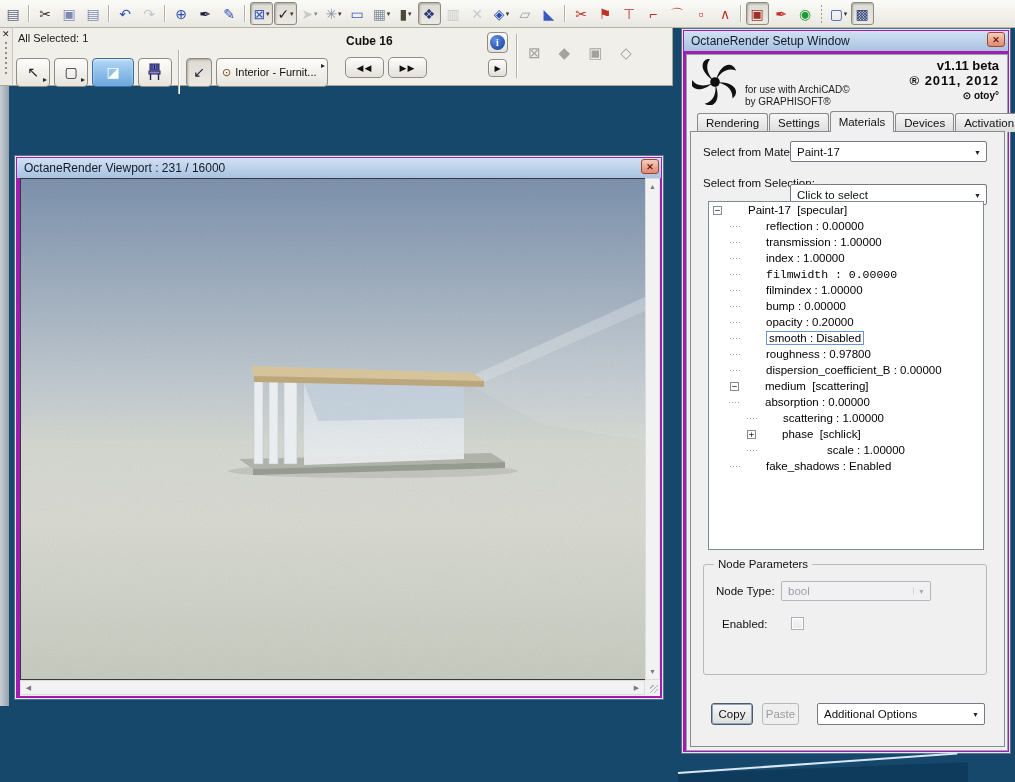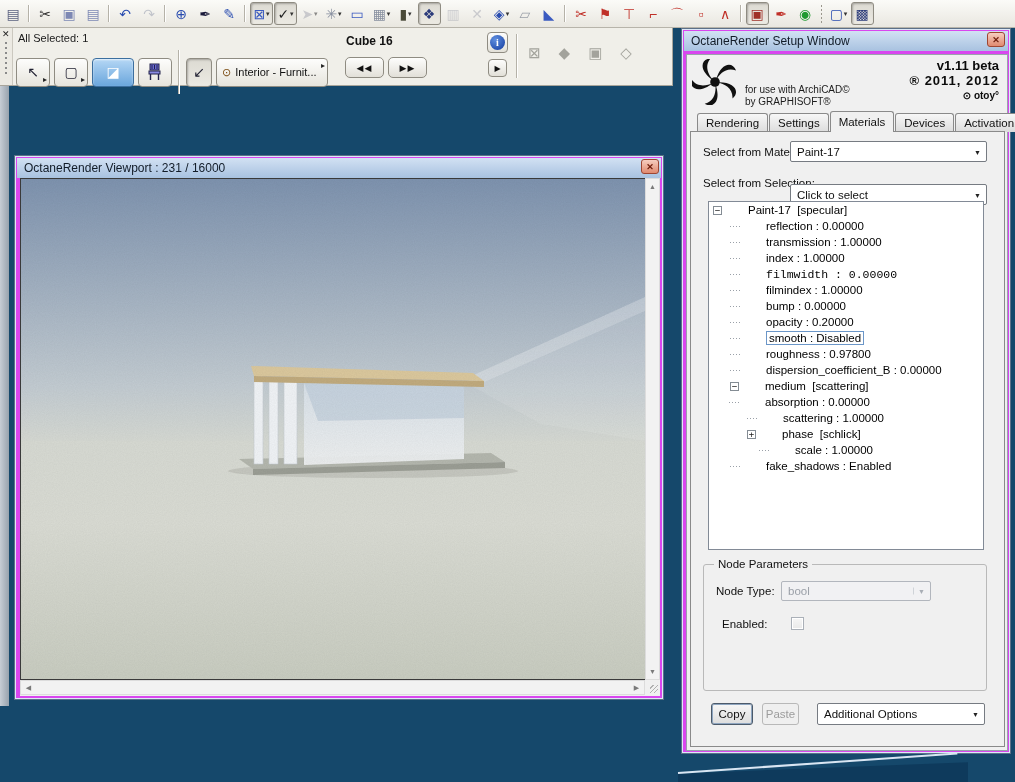--- a/index.html
+++ b/index.html
@@ -51,21 +51,21 @@
   .info-core{width:15px;height:15px;border-radius:50%;background:radial-gradient(circle at 35% 30%,#5f8fe0,#123a9e);
     color:#fff;font-size:10px;font-weight:bold;display:flex;align-items:center;justify-content:center;font-family:"Liberation Serif",serif;}
   .more-btn{position:absolute;left:488px;top:31px;width:19px;height:18px;border:1px solid #8f8c82;border-radius:4px;
     background:linear-gradient(#fdfdfc,#e2e0d8);display:flex;align-items:center;justify-content:center;font-size:8px;color:#111;}
   .t2sep.abs{position:absolute;left:514px;top:6px;}
   .disabled-icons{position:absolute;left:528px;top:16px;display:flex;gap:18px;font-size:15px;color:#a3a39c;}
   
   #left-strip{position:absolute;left:0;top:86px;width:9px;height:620px;
     background:linear-gradient(90deg,#c6cdd5,#97a2ad);}
   
-  .win{position:absolute;background:#d946ef;border:1px solid #5c7088;box-shadow:inset 0 0 0 1px #dde9f6;}
+  .win{position:absolute;background:#a21caf;border:1px solid #5c7088;box-shadow:inset 0 0 0 1px #dde9f6;}
   .titlebar{position:absolute;left:2px;right:2px;top:2px;height:20px;
     background:linear-gradient(#d2e1f3,#a8c2e0);display:flex;align-items:center;
     font-size:12px;color:#121c28;padding-left:7px;}
   .closebtn{position:absolute;top:3px;width:18px;height:15px;border:1px solid #9e4632;border-radius:3px;
     background:linear-gradient(#f6cdbf,#e08a70);color:#6e1d0c;font-size:9px;font-weight:bold;
     display:flex;align-items:center;justify-content:center;}
   
   #viewport-win{left:14px;top:155px;width:650px;height:545px;}
   #vp-client{position:absolute;left:5px;top:22px;width:640px;height:518px;background:#f0f0f0;}
   #render-area{position:absolute;left:0;top:0;width:626px;height:502px;border:1px solid #3a3a3a;}
@@ -102,21 +102,21 @@
   .combo.disabled{background:#f1f1f3;border-color:#b2b6bd;color:#9ba0a8;}
   .combo.disabled .arr{color:#a8adb5;border-left:1px solid #cfd3d8;padding-left:4px;}
   .treebox{position:absolute;left:17px;top:69px;width:276px;height:349px;background:#fff;border:1px solid #828a96;overflow:hidden;}
   .tree-row{display:flex;align-items:center;height:16px;font-size:11.5px;color:#000;}
   .exp{flex:0 0 auto;margin:0 3px 0 4px;}
   .exp.box{width:9px;height:9px;border:1px solid #848c94;background:#fff;display:flex;align-items:center;justify-content:center;
     font-size:9px;line-height:7px;color:#222;font-family:"DejaVu Sans Mono",monospace;}
   .exp.line{width:10px;height:1px;background:repeating-linear-gradient(90deg,#9aa0a8 0 1px,transparent 1px 3px);}
   .tree-label{white-space:pre;margin-left:23px;}
   .tree-label.selected{border:1px solid #6b96c8;padding:0 2px;}
-  .groupbox{position:absolute;left:12px;top:432px;width:284px;height:127px;border:1px solid #b9b9b9;border-radius:3px;}
+  .groupbox{position:absolute;left:12px;top:432px;width:284px;height:111px;border:1px solid #b9b9b9;border-radius:3px;}
   .legend{position:absolute;left:10px;top:-7px;background:#f0f0f0;padding:0 4px;font-size:11.5px;color:#111;}
   .checkbox{position:absolute;width:13px;height:13px;border:1px solid #aab0b8;background:linear-gradient(#f6f6f6,#e9e9e9);
     box-shadow:inset 0 0 0 1px #fff;}
   .pushbtn{position:absolute;height:22px;border-radius:3px;font-size:11.5px;display:flex;align-items:center;justify-content:center;
     background:linear-gradient(#f7f7f7,#dddddd);border:1px solid #6a7482;color:#111;}
   .pushbtn.default{border-color:#4c5a6a;box-shadow:0 0 0 1px #8fa6c0 inset;}
   .pushbtn.disabled{background:#efefef;border-color:#b8b8b8;color:#9c9c9c;}
   .grip{position:absolute;right:6px;bottom:5px;width:9px;height:9px;
     background:repeating-linear-gradient(135deg,transparent 0 2px,#b8bcc2 2px 3px);}
   
@@ -594,21 +594,21 @@
               <span class="exp line"></span>
               <span class="tree-label plain">scattering : 1.00000</span>
             </div>
 
             <div class="tree-row" style="padding-left: 34px;">
               <span class="exp box">+</span>
               <span class="tree-label plain">phase  [schlick]</span>
             </div>
 
 
-            <div class="tree-row" style="padding-left: 46px;">
+            <div class="tree-row" style="padding-left: 34px; gap: 44px;">
               <span class="exp line"></span>
               <span class="tree-label plain">scale : 1.00000</span>
             </div>
 
             <div class="tree-row" style="padding-left: 17px;">
               <span class="exp line"></span>
               <span class="tree-label plain">fake_shadows : Enabled</span>
             </div>
           </div>
 

